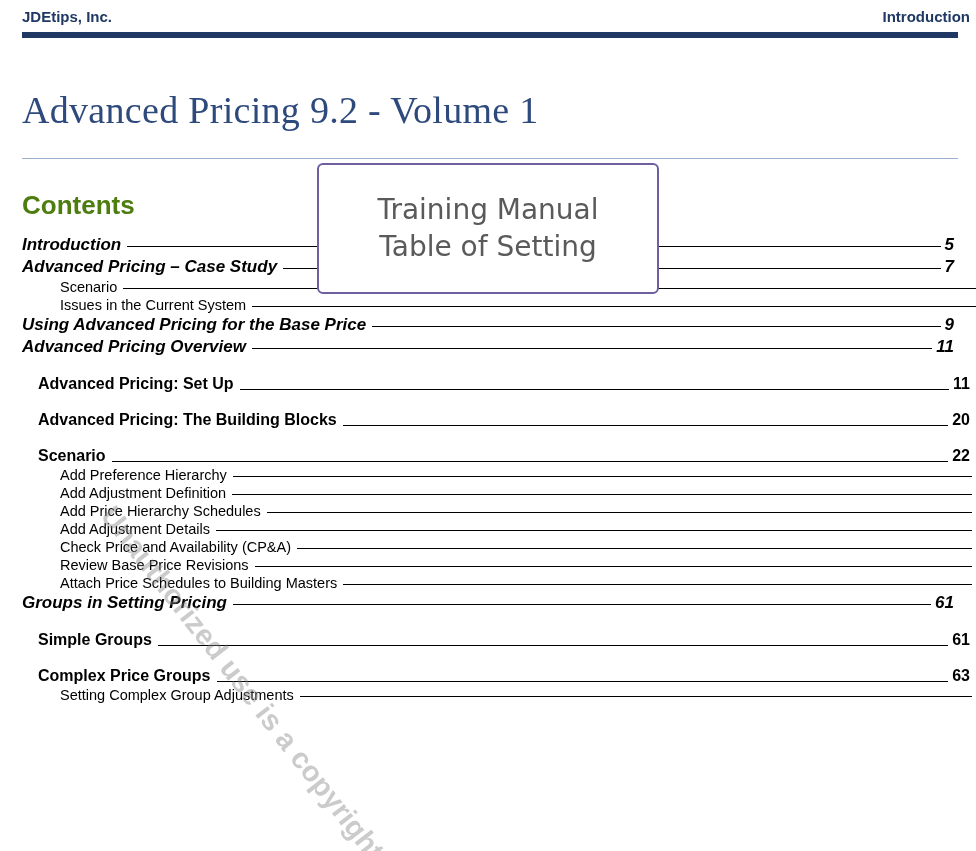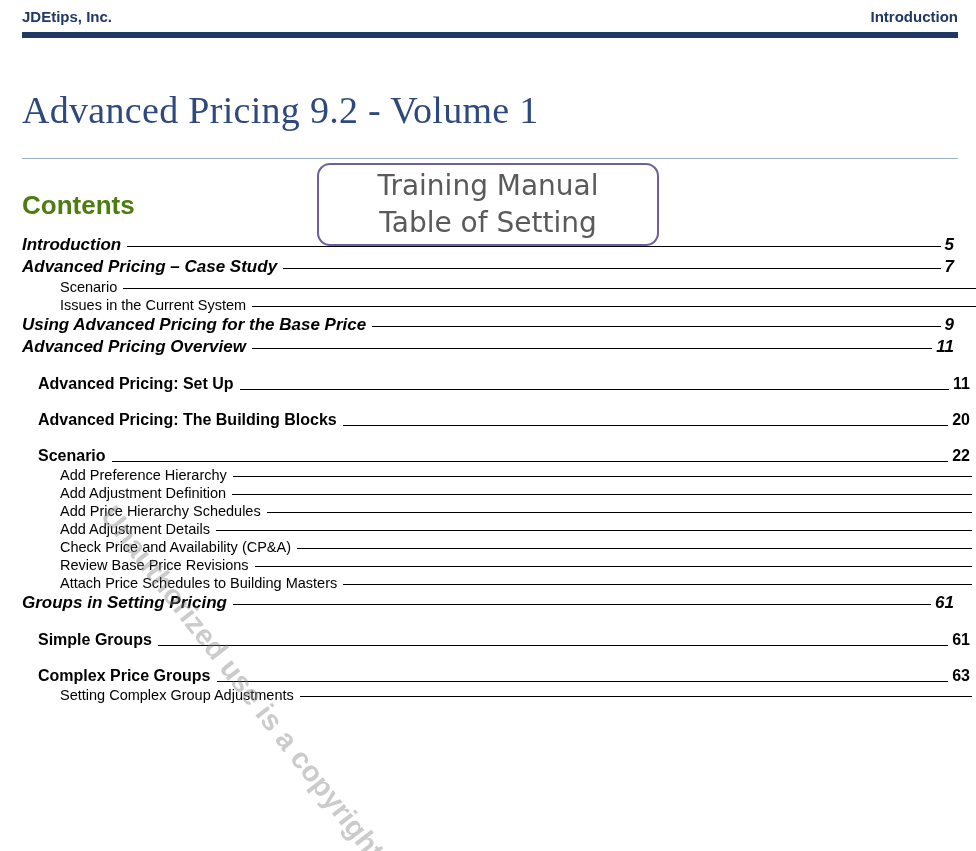--- a/index.html
+++ b/index.html
@@ -14,21 +14,21 @@
     overflow: hidden;
     font-family: "Liberation Sans", sans-serif;
     color: #000;
   }
 
   
   .page-header {
     position: absolute;
     top: 8px;
     left: 22px;
-    right: 18px;
+    right: 6px;
     height: 24px;
   }
   .hdr-left {
     position: absolute;
     left: 0;
     top: 0;
     font-size: 15px;
     font-weight: bold;
     color: #1f3864;
     font-family: "Liberation Sans", sans-serif;
@@ -145,23 +145,23 @@
   .lvl3 .toc-page { font-size: 14.5px; }
 
   .lvl1:first-child { margin-top: 0; }
 
   
   .callout {
     position: absolute;
     left: 317px;
     top: 163px;
     width: 342px;
-    height: 83px;
+    height: 131px;
     border: 2px solid #6f5f9e;
-    border-radius: 13px;
+    border-radius: 6px;
     background: #ffffff;
     box-sizing: border-box;
     display: flex;
     flex-direction: column;
     align-items: center;
     justify-content: center;
     z-index: 6;
   }
   .callout-line {
     font-family: "DejaVu Sans", sans-serif;

